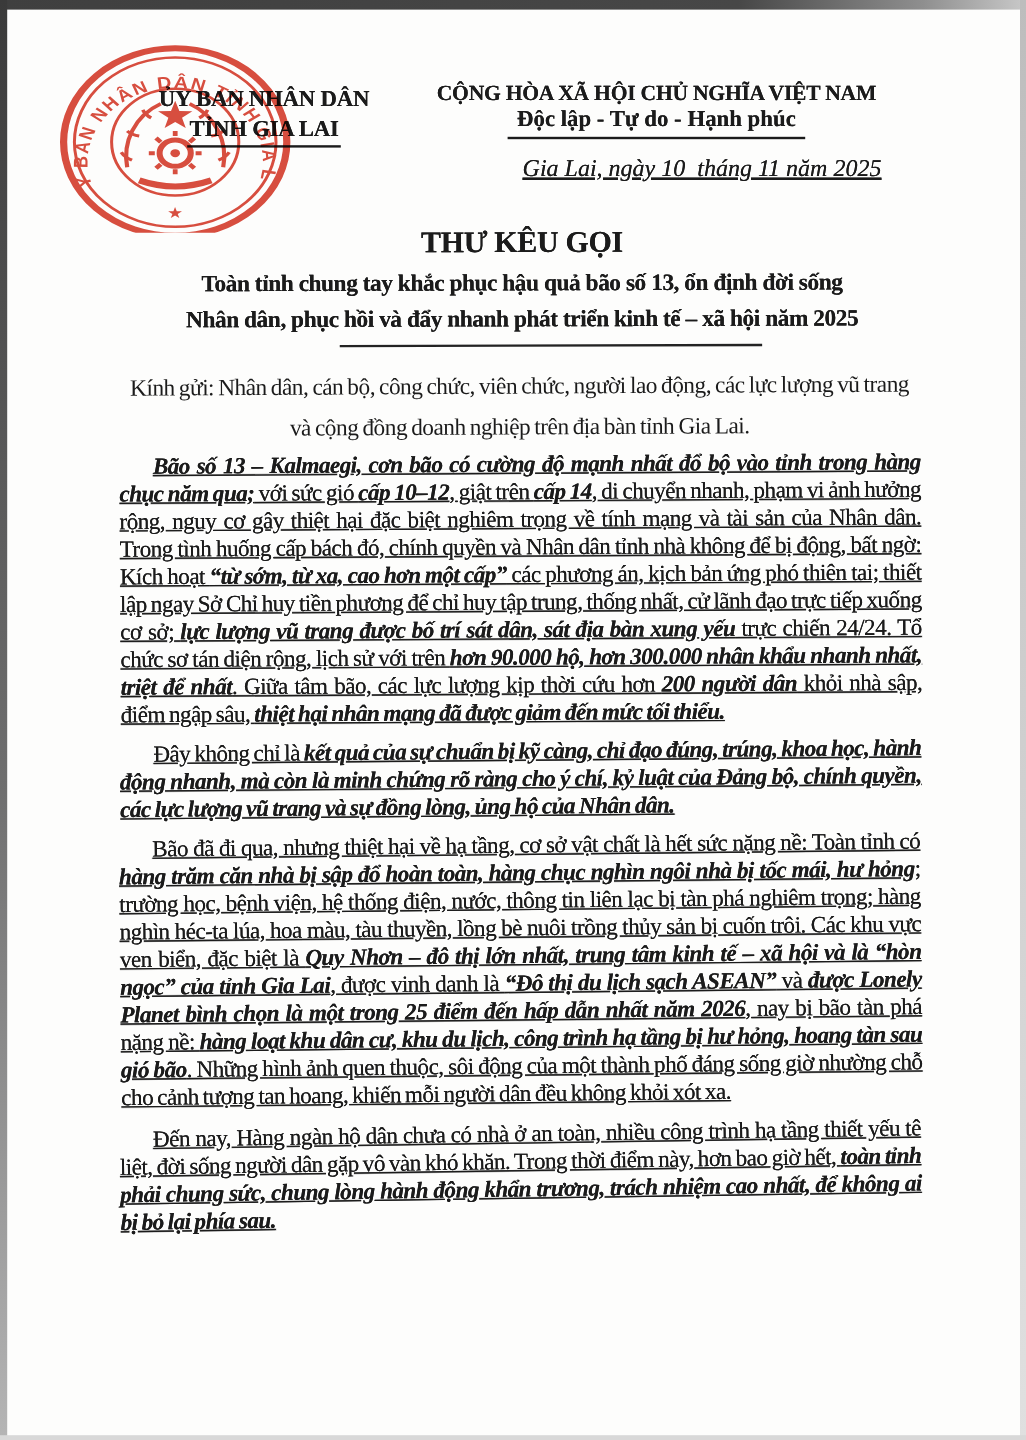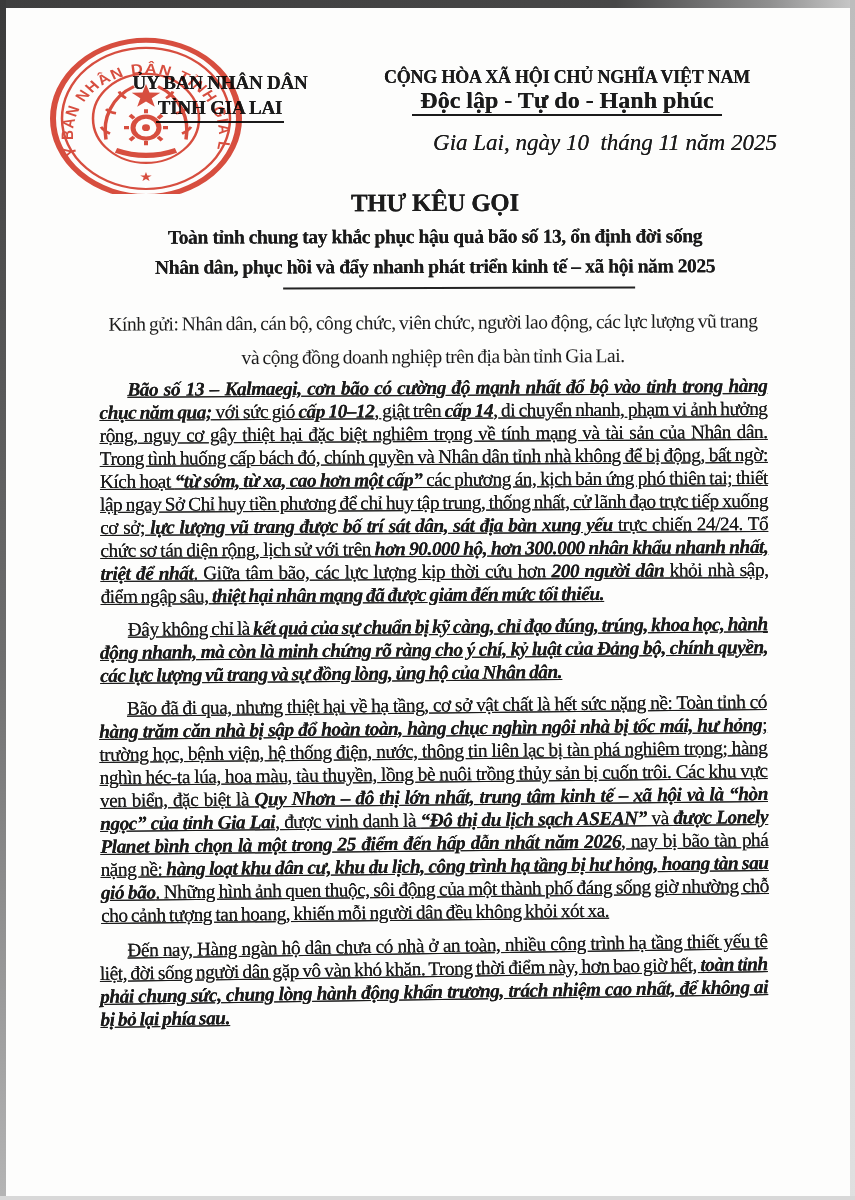--- a/index.html
+++ b/index.html
@@ -13,26 +13,26 @@
   .edge-left{position:absolute;left:0;top:0;width:6px;height:1200px;
     background:linear-gradient(180deg,#3a3a3a 0%,#6f6f6f 55%,#b5b5b5 100%);}
   .edge-right{position:absolute;right:0;top:0;width:5px;height:1200px;
     background:linear-gradient(180deg,#bdbdbd,#e0e0e0);}
   .edge-bottom{position:absolute;left:0;bottom:0;width:855px;height:4px;background:#d8d8d8;}
 
   
   .org-block{position:absolute;left:64px;top:70px;width:312px;text-align:center;
     font-weight:bold;font-size:19px;line-height:25px;letter-spacing:-0.2px;}
   .org-line2{display:inline-block;border-bottom:2px solid #1b1b1b;padding:0 2px 1px;}
-  .national-block{position:absolute;left:352px;top:66px;width:430px;text-align:center;}
+  .national-block{position:absolute;left:332px;top:66px;width:430px;text-align:center;}
   .republic{font-weight:bold;font-size:18px;letter-spacing:-0.2px;line-height:22px;}
-  .motto{font-weight:bold;font-size:24px;line-height:24px;}
+  .motto{font-weight:bold;font-size:19px;line-height:24px;}
   .motto span{display:inline-block;border-bottom:2px solid #1b1b1b;padding:0 8px 2px;}
-  .dateline{font-style:italic;font-size:23px;margin-top:14px;white-space:pre;
-    transform:translateX(38px);}
+  .dateline{font-style:italic;font-size:20px;margin-top:14px;white-space:pre;
+    transform:translateX(38px);text-decoration:underline;}
 
   
   .seal{position:absolute;left:46px;top:26px;width:200px;height:168px;
     mix-blend-mode:multiply;opacity:0.9;}
 
   
   .title-block{position:absolute;left:90px;top:188px;width:690px;text-align:center;
     transform:rotate(-0.15deg);}
   .doc-title{font-weight:bold;font-size:25px;letter-spacing:-0.3px;line-height:30px;}
   .doc-subtitle{font-weight:bold;font-size:19.5px;letter-spacing:-0.4px;line-height:30px;margin-top:4px;}

